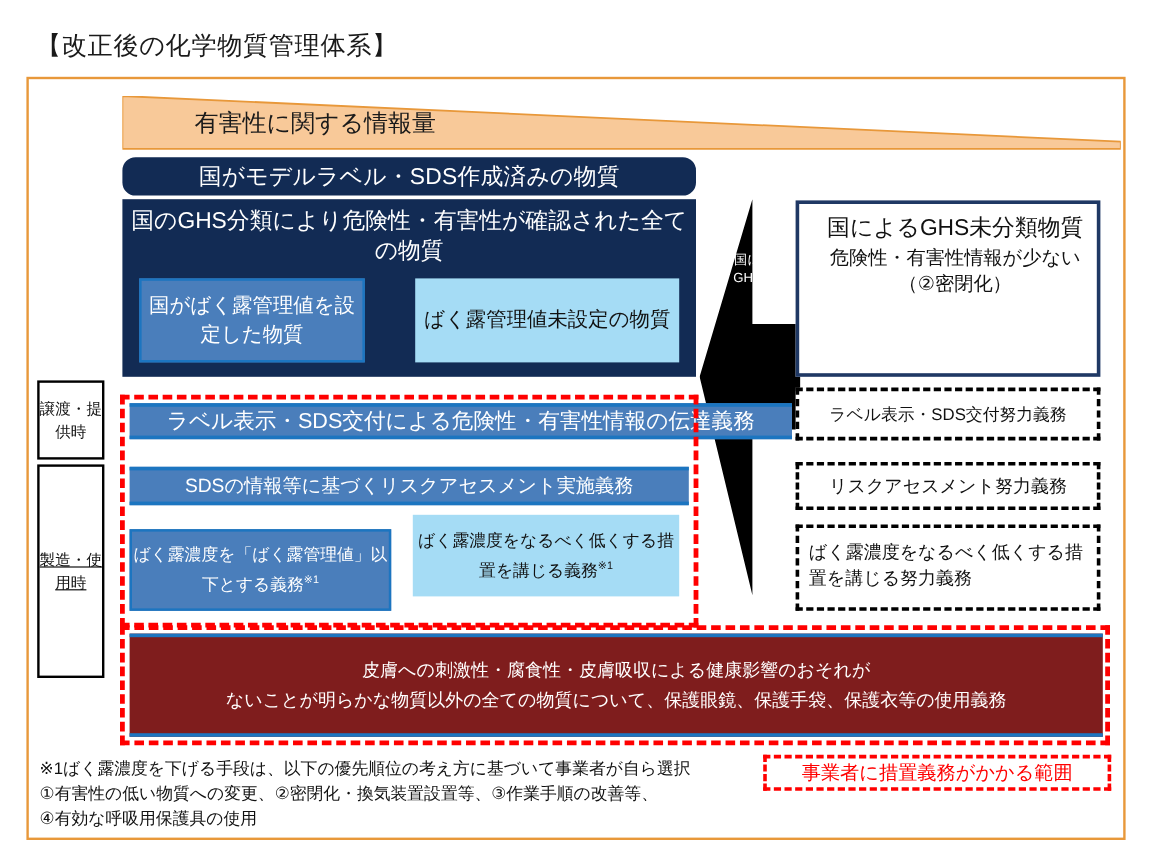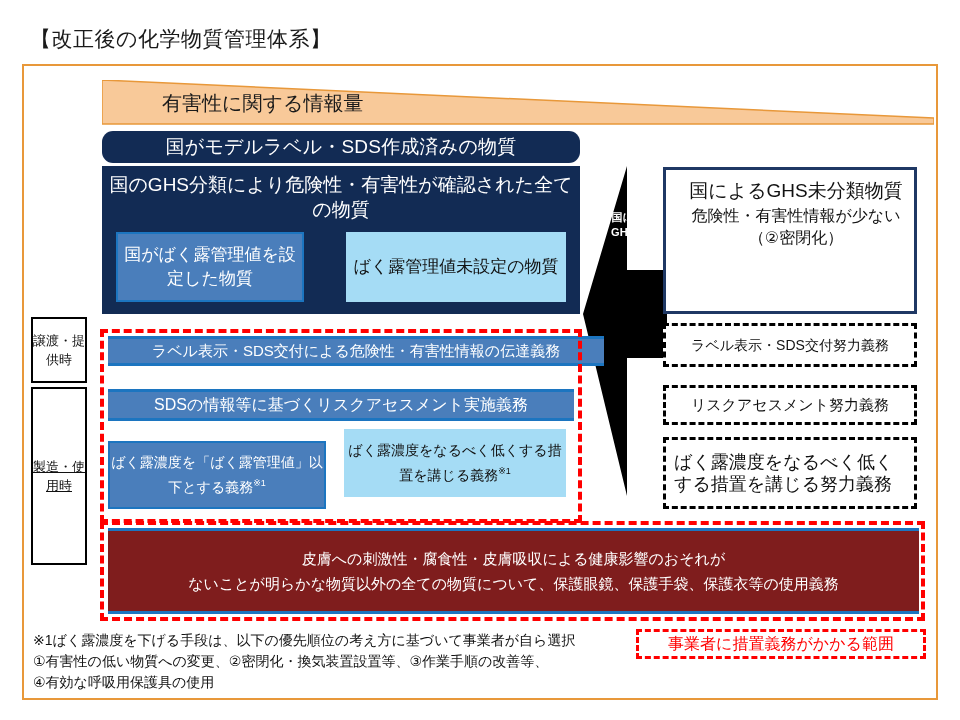--- a/index.html
+++ b/index.html
@@ -110,21 +110,20 @@
   
   #ghs-arrow { left: 583px; top: 166px; width: 84px; height: 358px; }
   #ghs-arrow svg { display: block; }
   #ghs-arrow-label {
     left: 611px; top: 210px;
     width: 46px;
     color: #ffffff;
     font-size: 11px;
     line-height: 15px;
     text-align: center;
-    font-weight: bold;
   }
 
   
   #unclassified-box {
     left: 663px; top: 167px;
     width: 254px; height: 147px;
     border: 3px solid #1F3864;
     background: #ffffff;
     padding: 8px 6px 0 18px;
     text-align: center;
@@ -174,22 +173,22 @@
   .oblig-bar {
     background: #4A7EBB;
     border-top: 3px solid #1C75C0;
     border-bottom: 3px solid #1C75C0;
     color: #ffffff;
     display: flex; align-items: center; justify-content: center;
     text-align: center;
   }
   #oblig-label-sds {
     left: 108px; top: 336px;
-    width: 496px; height: 30px;
-    font-size: 15px;
+    width: 552px; height: 30px;
+    font-size: 18px;
   }
   #oblig-risk-assess {
     left: 108px; top: 389px;
     width: 466px; height: 32px;
     font-size: 16px;
   }
   #oblig-exposure-limit {
     left: 108px; top: 441px;
     width: 218px; height: 68px;
     background: #4A7EBB;
@@ -238,24 +237,25 @@
     font-size: 14px; line-height: 21px;
   }
   #effort-risk-assess {
     left: 663px; top: 385px;
     width: 254px; height: 40px;
     font-size: 15px;
   }
   #effort-exposure {
     left: 663px; top: 437px;
     width: 254px; height: 72px;
-    font-size: 18px; line-height: 22px;
+    font-size: 15px; line-height: 22px;
     text-align: left;
     justify-content: flex-start;
     padding: 0 8px;
+    font-family: Liberation Mono, monospace;
   }
 
   
   #footnote {
     left: 33px; top: 630px;
     width: 600px;
     font-size: 14px;
     line-height: 21px;
     color: #111;
   }

